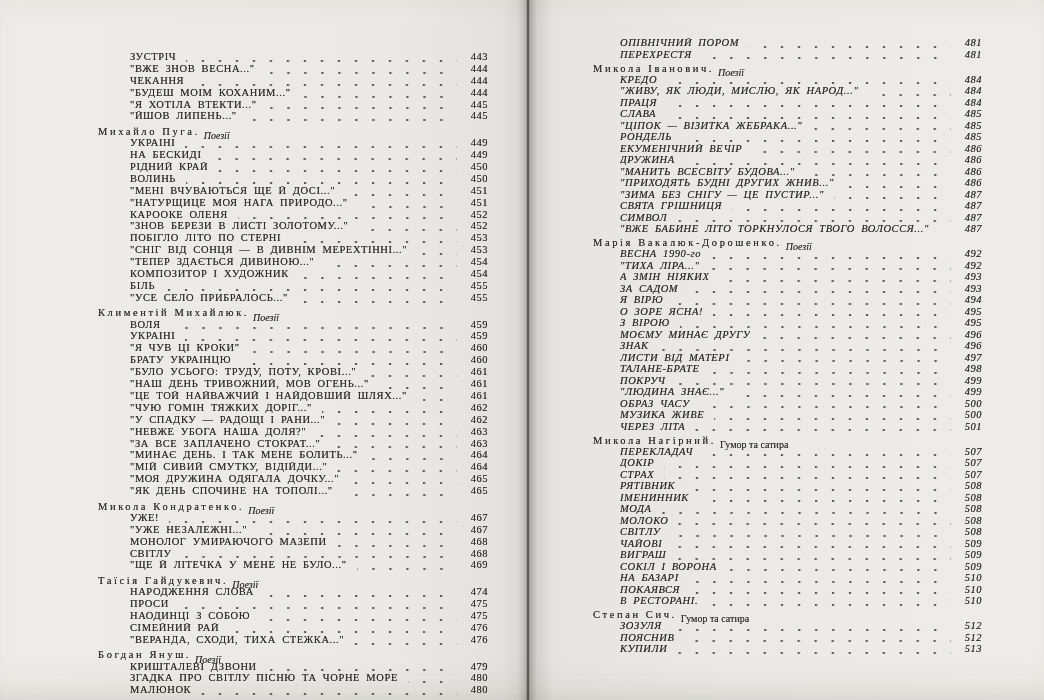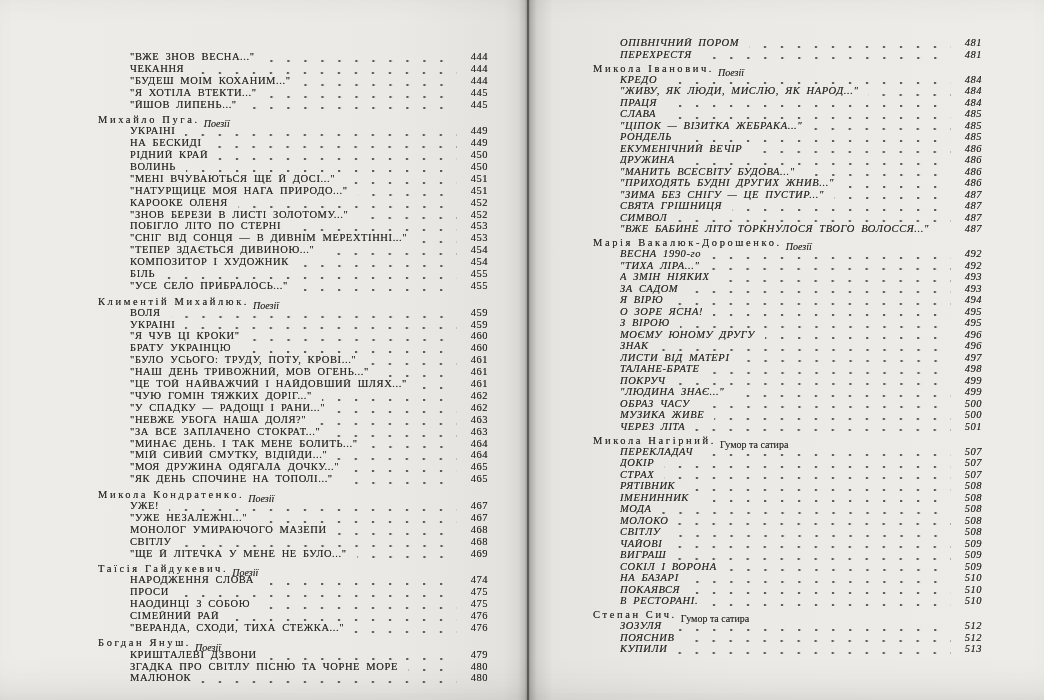--- a/index.html
+++ b/index.html
@@ -58,20 +58,25 @@
   .genre{margin-left:4px;font-size:10px;text-shadow:0 0 .4px rgba(46,44,41,.6);margin-top:8px;}
   .genre.it{font-style:italic;}
 </style>
 </head>
 <body>
 
 <div class="scan">
   <div class="page left">
     <div class="toc">
         <div class="row">
+          <span class="t">ЗУСТРІЧ</span>
+          <span class="leader"></span>
+          <span class="pnum">443</span>
+        </div>
+        <div class="row">
           <span class="t">"ВЖЕ ЗНОВ ВЕСНА..."</span>
           <span class="leader"></span>
           <span class="pnum">444</span>
         </div>
         <div class="row">
           <span class="t">ЧЕКАННЯ</span>
           <span class="leader"></span>
           <span class="pnum">444</span>
         </div>
         <div class="row">
@@ -441,21 +446,21 @@
           <span class="t">О ЗОРЕ ЯСНА!</span>
           <span class="leader"></span>
           <span class="pnum">495</span>
         </div>
         <div class="row">
           <span class="t">З ВІРОЮ</span>
           <span class="leader"></span>
           <span class="pnum">495</span>
         </div>
         <div class="row">
-          <span class="t">МОЄМУ ЮНОМУ ДРУГУ</span>
+          <span class="t">МОЄМУ МИНАЄ ДРУГУ</span>
           <span class="leader"></span>
           <span class="pnum">496</span>
         </div>
         <div class="row">
           <span class="t">ЗНАК</span>
           <span class="leader"></span>
           <span class="pnum">496</span>
         </div>
         <div class="row">
           <span class="t">ЛИСТИ ВІД МАТЕРІ</span>

